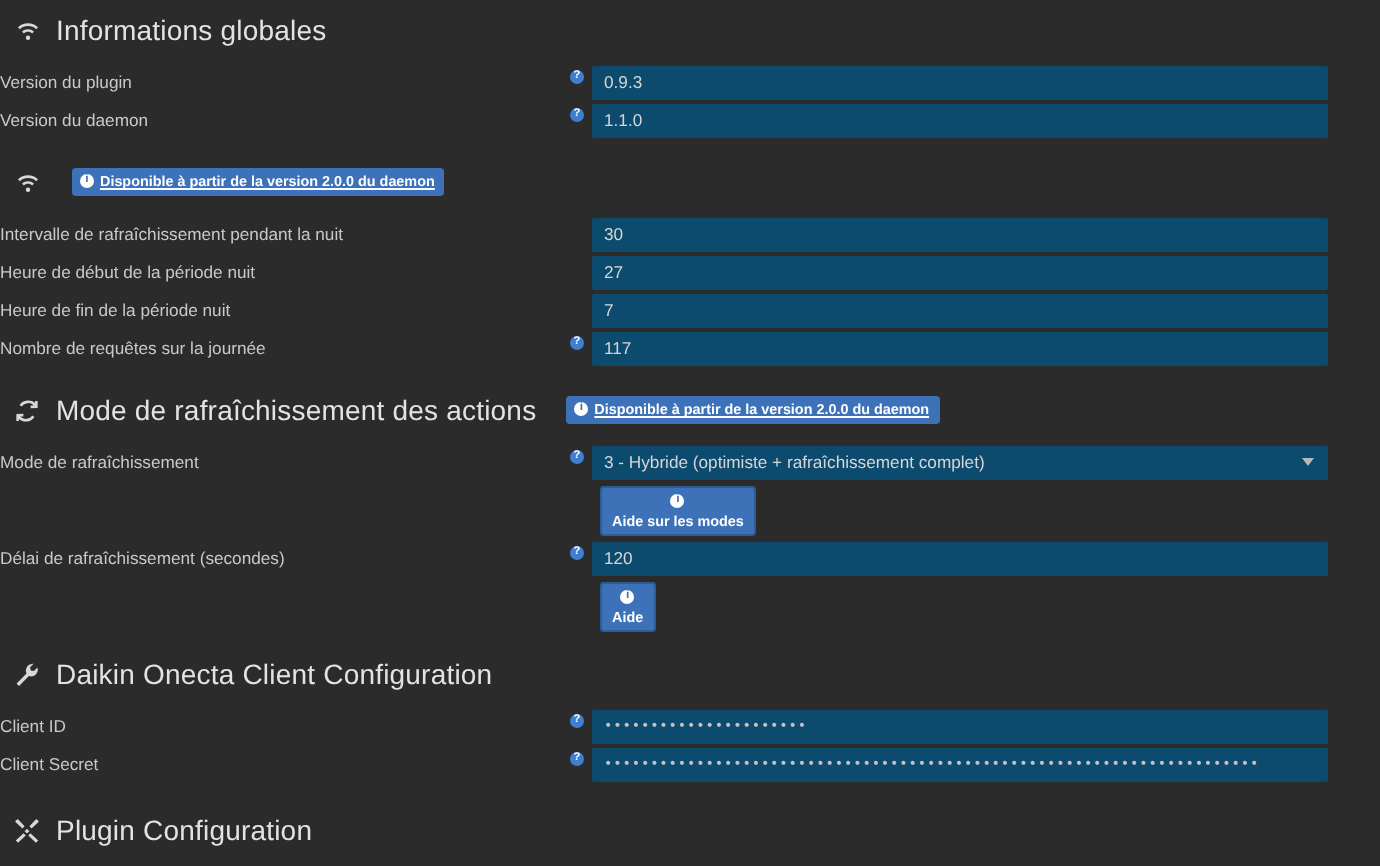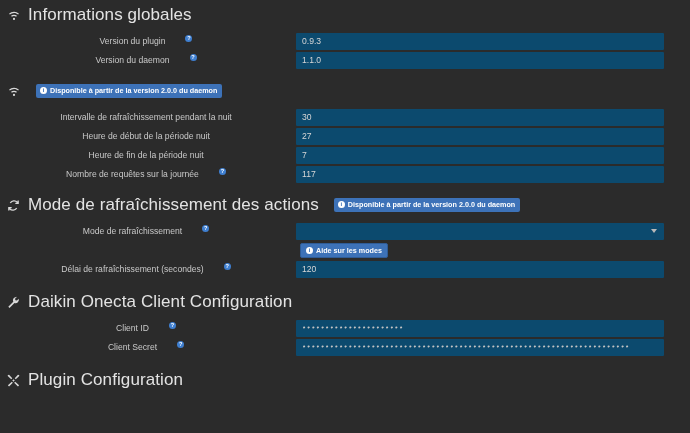--- a/index.html
+++ b/index.html
@@ -19,36 +19,37 @@
     padding-left: 6px;
     height: 22px;
   }
   .section-header .sec-icon {
     width: 15px; height: 15px;
     display: inline-flex; align-items: center; justify-content: center;
     color: #d8d8d8;
   }
   .section-header .sec-icon svg { display: block; }
   .section-title {
-    font-size: 17px;
+    font-size: 14px;
     color: #e3e3e3;
     letter-spacing: .1px;
     white-space: nowrap;
   }
   .badge {
     display: inline-flex; align-items: center; gap: 3px;
     background: #3d72b8;
     color: #ffffff;
     font-size: 7.2px;
     line-height: 1;
     padding: 3px 5px 3px 4px;
     border-radius: 2px;
     white-space: nowrap;
     margin-left: 8px;
     font-weight: bold;
+    text-decoration: underline;
   }
   .badge .circ {
     width: 7px; height: 7px; border-radius: 50%;
     background: #ffffff; color: #3d72b8;
     font-size: 6px; line-height: 7px; text-align: center;
     font-weight: bold; display: inline-block;
   }
 
   
   .row {
@@ -56,21 +57,21 @@
     height: 18px;
     margin-bottom: 1px;
   }
   .row .label {
     width: 296px;
     text-align: right;
     padding-right: 4px;
     font-size: 8.6px;
     color: #c9c9c9;
     white-space: nowrap;
-    display: flex; align-items: center; justify-content: center; gap: 20px;
+    display: flex; align-items: center; justify-content: space-between; gap: 20px;
   }
   .qmark {
     width: 7px; height: 7px;
     border-radius: 50%;
     background: #3f7fd0;
     color: #fff;
     font-size: 5.6px;
     line-height: 7px;
     text-align: center;
     font-weight: bold;
@@ -121,20 +122,21 @@
     background: #3d72b8;
     border: 1px solid #2f5c96;
     color: #ffffff;
     font-size: 7.2px;
     font-weight: bold;
     line-height: 1;
     padding: 3px 5px;
     border-radius: 2px;
     white-space: nowrap;
     cursor: pointer;
+    flex-direction: column;
   }
   .helpbtn .circ {
     width: 7px; height: 7px; border-radius: 50%;
     background: #ffffff; color: #3d72b8;
     font-size: 6px; line-height: 7px; text-align: center;
     font-weight: bold; display: inline-block;
   }
 
   .gap2 { height: 2px; }
   .gap4 { height: 4px; }
@@ -226,40 +228,48 @@
     </span>
   </div>
   <div class="gap6"></div>
 
   <div class="row">
     <div class="label">
       <span>Mode de rafraîchissement</span>
       <span class="qmark">?</span>
     </div>
     <div class="field select">
+      <span>3 - Hybride (optimiste + rafraîchissement complet)</span>
       <span class="caret"></span>
     </div>
   </div>
   <div class="gap2"></div>
   <div class="btnrow">
     <div class="spacer"></div>
     <div class="helpbtn">
       <span class="circ">i</span>
       <span>Aide sur les modes</span>
     </div>
   </div>
   <div class="gap2"></div>
   <div class="row">
     <div class="label">
       <span>Délai de rafraîchissement (secondes)</span>
       <span class="qmark">?</span>
     </div>
     <div class="field">120</div>
   </div>
   <div class="gap2"></div>
+  <div class="btnrow">
+    <div class="spacer"></div>
+    <div class="helpbtn">
+      <span class="circ">i</span>
+      <span>Aide</span>
+    </div>
+  </div>
 
   <div class="gap10"></div>
   <div class="section-header">
     <span class="sec-icon">
       <svg width="13" height="13" viewBox="0 0 16 16" fill="currentColor">
           <path d="M11.3 1.2a4.1 4.1 0 00-3.6 5.9L1.6 13.2l1.5 1.5 6.1-6.1a4.1 4.1 0 005.2-5.2l-2.2 2.2-1.9-.4-.4-1.9 2.2-2.2a4.1 4.1 0 00-.8-.1z"></path>
         </svg>
     </span>
     <span class="section-title">Daikin Onecta Client Configuration</span>
   </div>

